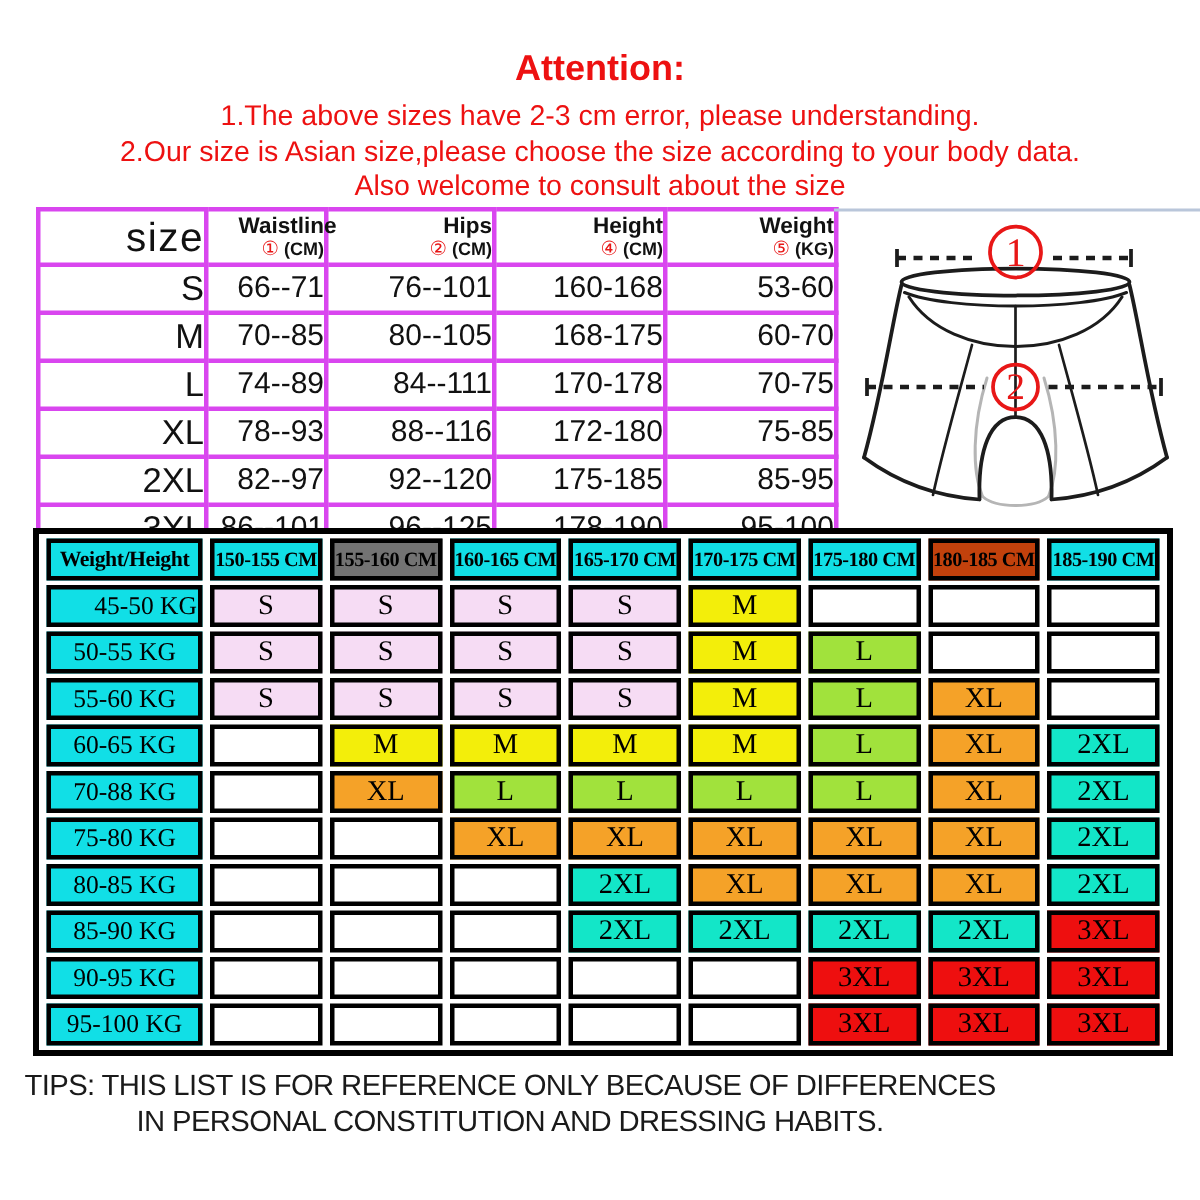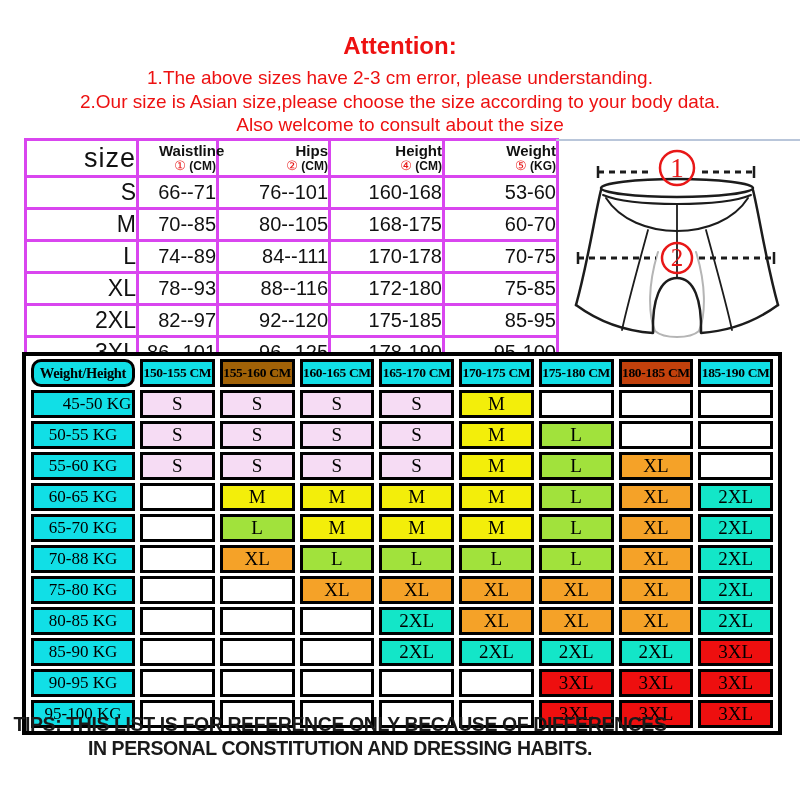--- a/index.html
+++ b/index.html
@@ -28,27 +28,27 @@
   .photo-edge{position:absolute;left:556px;top:139px;width:244px;height:2px;background:#b9c6da;}
   .drawing{position:absolute;left:562px;top:142px;width:230px;height:206px;}
 
   
   table.matrix{position:absolute;left:22px;top:352px;width:760px;
       border-collapse:separate;border-spacing:5px 3px;border:4px solid #000;
       table-layout:fixed;background:#fff;}
   table.matrix td{border:3px solid #000;padding:0;text-align:center;vertical-align:middle;
       font-family:"Liberation Serif",serif;color:#000;background:#fff;overflow:hidden;}
   .mx-head{height:22px;font-size:13.5px;font-weight:bold;letter-spacing:-0.3px;}
-  .mx-corner{font-size:14.5px;border-radius:10px;}
+  .mx-corner{font-size:14.5px;}
   .mx-label{height:19px;font-size:17px;}
   .mx-cell{height:19px;font-size:19px;}
 
   
   .tips{position:absolute;left:0;top:712px;width:680px;text-align:center;
-      font-weight:bold;font-size:19.5px;line-height:24px;color:#1a1a1a;letter-spacing:-0.4px;}
+      font-weight:normal;font-size:19.5px;line-height:24px;color:#1a1a1a;letter-spacing:-0.4px;}
 </style>
 </head>
 <body>
 
 <div class="canvas">
 
   <div class="attention">
     <div class="title">Attention:</div>
     <div class="line">1.The above sizes have 2-3 cm error, please understanding.</div>
     <div class="line">2.Our size is Asian size,please choose the size according to your body data.</div>
@@ -187,21 +187,21 @@
         <col>
         <col>
         <col>
         <col>
         <col>
     </colgroup>
     <tbody>
       <tr>
           <td class="mx-head mx-corner" style="background: rgb(17, 223, 230);">Weight/Height</td>
           <td class="mx-head" style="background: rgb(17, 223, 230);">150-155 CM</td>
-          <td class="mx-head" style="background: #a16207;">155-160 CM</td>
+          <td class="mx-head" style="background: #737373;">155-160 CM</td>
           <td class="mx-head" style="background: rgb(17, 223, 230);">160-165 CM</td>
           <td class="mx-head" style="background: rgb(17, 223, 230);">165-170 CM</td>
           <td class="mx-head" style="background: rgb(17, 223, 230); margin-left: 28px;">170-175 CM</td>
           <td class="mx-head" style="background: rgb(17, 223, 230);">175-180 CM</td>
           <td class="mx-head" style="background: #c2410c;">180-185 CM</td>
           <td class="mx-head" style="background: rgb(17, 223, 230);">185-190 CM</td>
         </tr>
     </tbody>
     <tbody>
         <tr>
@@ -242,31 +242,20 @@
           <td class="mx-cell" style="background: rgb(255, 255, 255);"></td>
           <td class="mx-cell" style="background: rgb(243, 238, 10);">M</td>
           <td class="mx-cell" style="background: rgb(243, 238, 10);">M</td>
           <td class="mx-cell" style="background: rgb(243, 238, 10);">M</td>
           <td class="mx-cell" style="background: rgb(243, 238, 10);">M</td>
           <td class="mx-cell" style="background: rgb(161, 226, 60);">L</td>
           <td class="mx-cell" style="background: rgb(245, 162, 40);">XL</td>
           <td class="mx-cell" style="background: rgb(19, 230, 200);">2XL</td>
         </tr>
         <tr>
-          <td class="mx-label" style="background: rgb(17, 223, 230);">65-70 KG</td>
-          <td class="mx-cell" style="background: rgb(255, 255, 255);"></td>
-          <td class="mx-cell" style="background: rgb(161, 226, 60);">L</td>
-          <td class="mx-cell" style="background: rgb(243, 238, 10);">M</td>
-          <td class="mx-cell" style="background: rgb(243, 238, 10);">M</td>
-          <td class="mx-cell" style="background: rgb(243, 238, 10);">M</td>
-          <td class="mx-cell" style="background: rgb(161, 226, 60);">L</td>
-          <td class="mx-cell" style="background: rgb(245, 162, 40);">XL</td>
-          <td class="mx-cell" style="background: rgb(19, 230, 200);">2XL</td>
-        </tr>
-        <tr>
           <td class="mx-label" style="background: rgb(17, 223, 230);">70-88 KG</td>
           <td class="mx-cell" style="background: rgb(255, 255, 255);"></td>
           <td class="mx-cell" style="background: rgb(245, 162, 40);">XL</td>
           <td class="mx-cell" style="background: rgb(161, 226, 60);">L</td>
           <td class="mx-cell" style="background: rgb(161, 226, 60);">L</td>
           <td class="mx-cell" style="background: rgb(161, 226, 60);">L</td>
           <td class="mx-cell" style="background: rgb(161, 226, 60);">L</td>
           <td class="mx-cell" style="background: rgb(245, 162, 40);">XL</td>
           <td class="mx-cell" style="background: rgb(19, 230, 200);">2XL</td>
         </tr>

